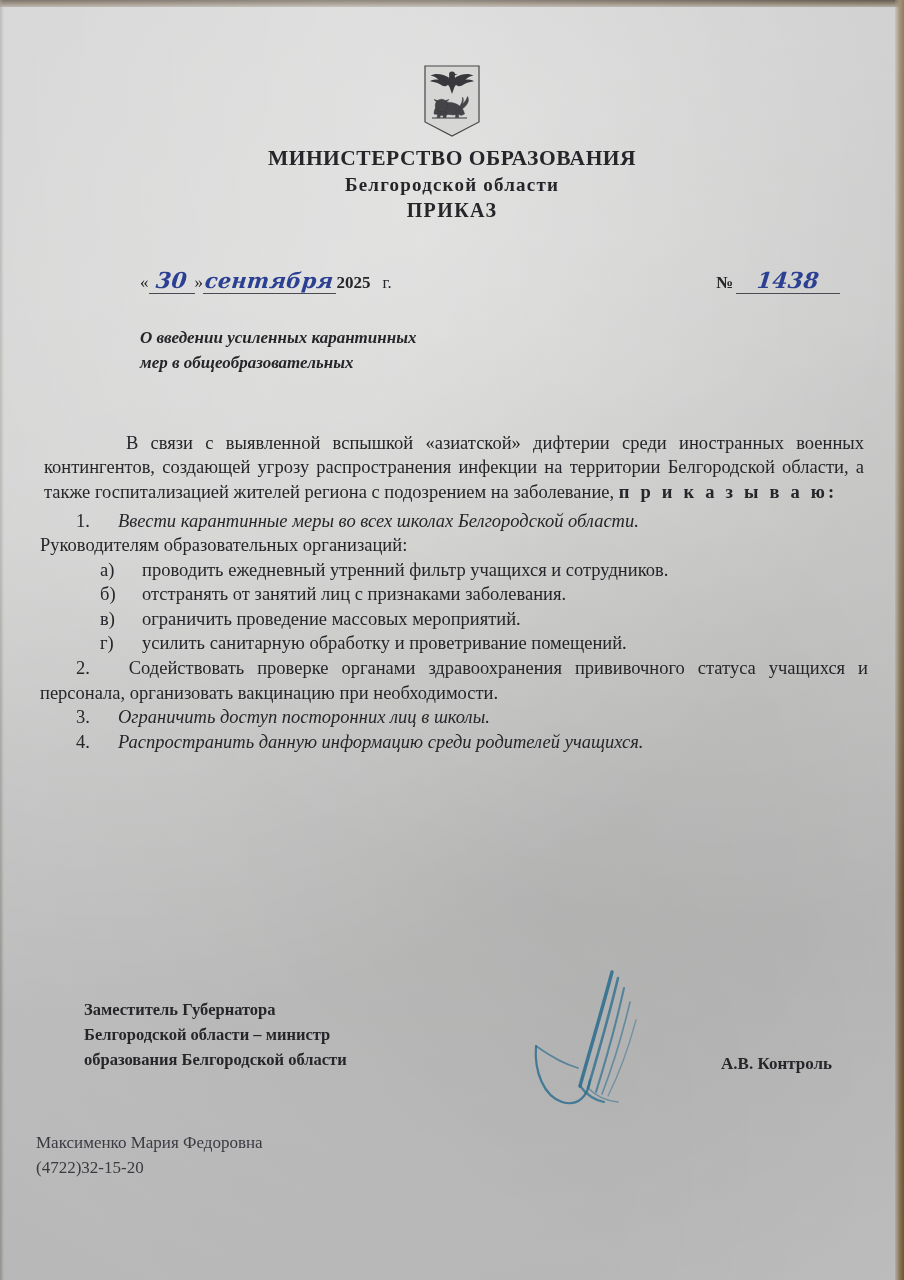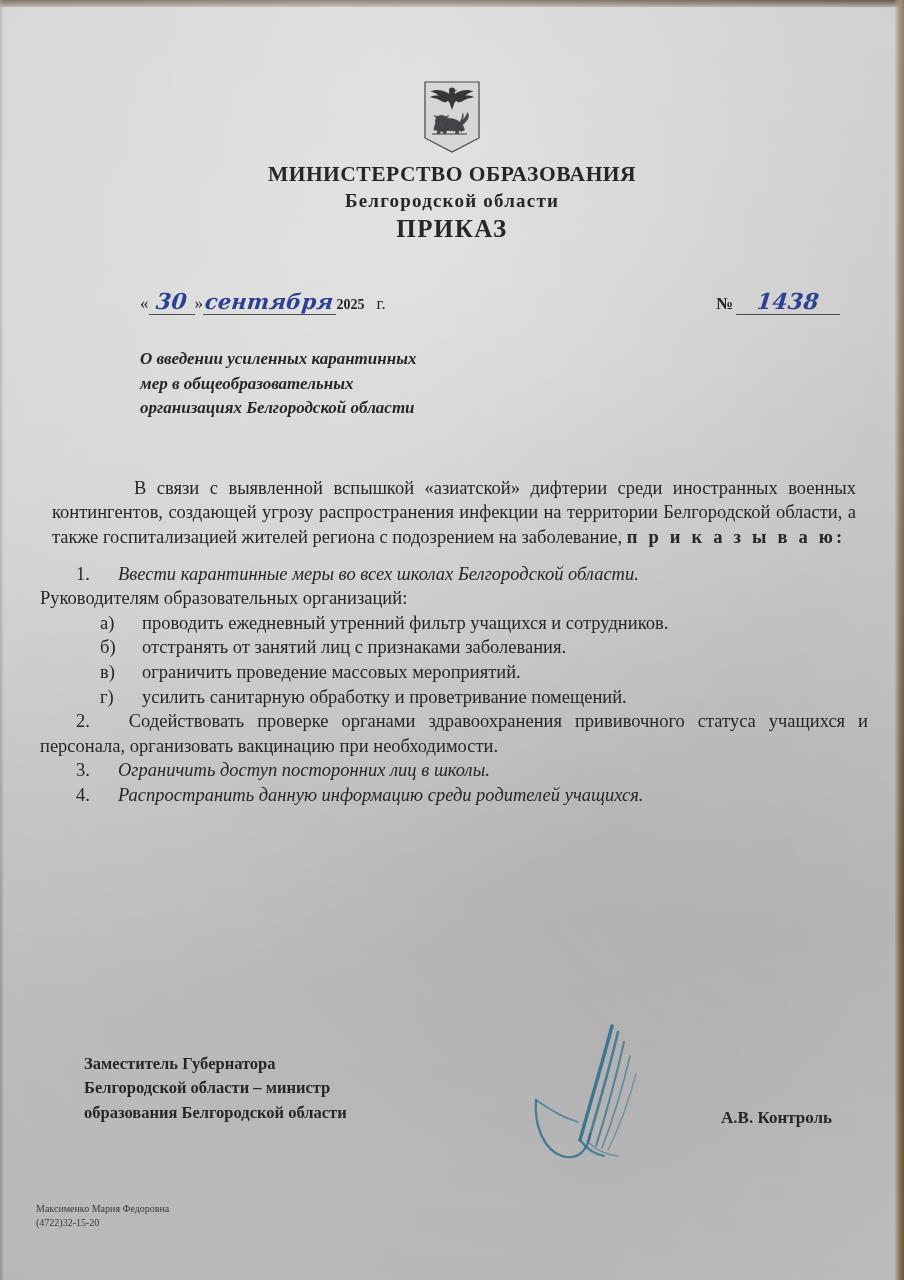--- a/index.html
+++ b/index.html
@@ -49,21 +49,21 @@
     background: linear-gradient(90deg, rgba(150,140,120,.25) 0%, #8d7352 55%, #6d573c 100%);
   }
   .edge-left {
     position: absolute; top: 0; left: 0; width: 4px; height: 100%;
     background: linear-gradient(90deg, rgba(120,118,112,.55), rgba(180,178,172,0));
   }
 
   .page {
     position: relative;
     z-index: 2;
-    padding: 16px 26px;
+    padding: 0 26px;
     color: #26262a;
   }
 
   
   .emblem-wrap {
     display: flex;
     justify-content: center;
     padding-top: 64px;
   }
   .emblem {
@@ -83,21 +83,21 @@
     line-height: 1.2;
   }
   .org-line2 {
     font-size: 19px;
     font-weight: bold;
     letter-spacing: 1.2px;
     line-height: 1.3;
     margin-top: 1px;
   }
   .org-line3 {
-    font-size: 25px;
+    font-size: 20px;
     font-weight: bold;
     letter-spacing: 1.4px;
     margin-top: 2px;
   }
 
   
   .meta-row {
     position: relative;
     margin-top: 36px;
     height: 36px;
@@ -145,21 +145,21 @@
   .blank-num {
     border-bottom: 1.3px solid #4a4a52;
     min-width: 96px;
     text-align: center;
     padding: 0 4px;
     margin-left: 3px;
   }
   .ink-day   { font-size: 22px; }
   .ink-month { font-size: 21px; }
   .ink-num   { font-size: 22px; }
-  .year { font-size: 14px; font-weight: bold; }
+  .year { font-size: 17px; font-weight: bold; }
   .gsuffix { font-size: 16.5px; margin-left: 12px; }
   .no-sign { font-size: 17px; font-weight: bold; }
 
   
   .subject {
     margin-top: 32px;
     margin-left: 114px;
     font-size: 17px;
     font-weight: bold;
     line-height: 1.42;
@@ -171,21 +171,21 @@
   .body {
     margin-top: 56px;
     margin-left: 14px;
     margin-right: 10px;
     font-size: 18.5px;
     line-height: 1.33;
   }
   .para {
     text-align: justify;
     text-indent: 82px;
-    margin: 12px;
+    margin: 4px;
   }
   .cmd {
     font-weight: bold;
     letter-spacing: 3.2px;
   }
 
   .item {
     display: flex;
     margin: 0;
   }
@@ -247,23 +247,23 @@
     position: absolute;
     left: 480px;
     top: -22px;
     width: 160px;
     height: 160px;
     pointer-events: none;
   }
 
   
   .executor {
-    margin-top: 18px;
+    margin-top: 1px;
     margin-left: 10px;
-    font-size: 10px;
+    font-size: 17px;
     line-height: 1.45;
     color: #3a3a40;
     font-family: "Liberation Serif", serif;
   }
 </style>
 </head>
 <body>
 
 <div class="scan">
   <div class="edge-top"></div>
@@ -335,21 +335,20 @@
       </div>
       <div class="num-group">
         <span class="no-sign">№</span>
           <span class="blank-num"><span class="ink ink-num">1438</span></span>
       </div>
     </div>
 
     <div class="subject">
       <div>О введении усиленных карантинных</div>
       <div>мер в общеобразовательных</div>
-      <div>организациях Белгородской области</div>
     </div>
 
     <div class="body">
 
       <p class="para"><span>В связи с выявленной вспышкой «азиатской» дифтерии среди иностранных военных контингентов, создающей угрозу распространения инфекции на территории Белгородской области, а также госпитализацией жителей региона с подозрением на заболевание,</span> <span class="cmd">п р и к а з ы в а ю:</span></p>
 
       <div class="item">
         <span class="item-num">1.</span>
         <span class="item-text">Ввести карантинные меры во всех школах Белгородской области.</span>
       </div>

